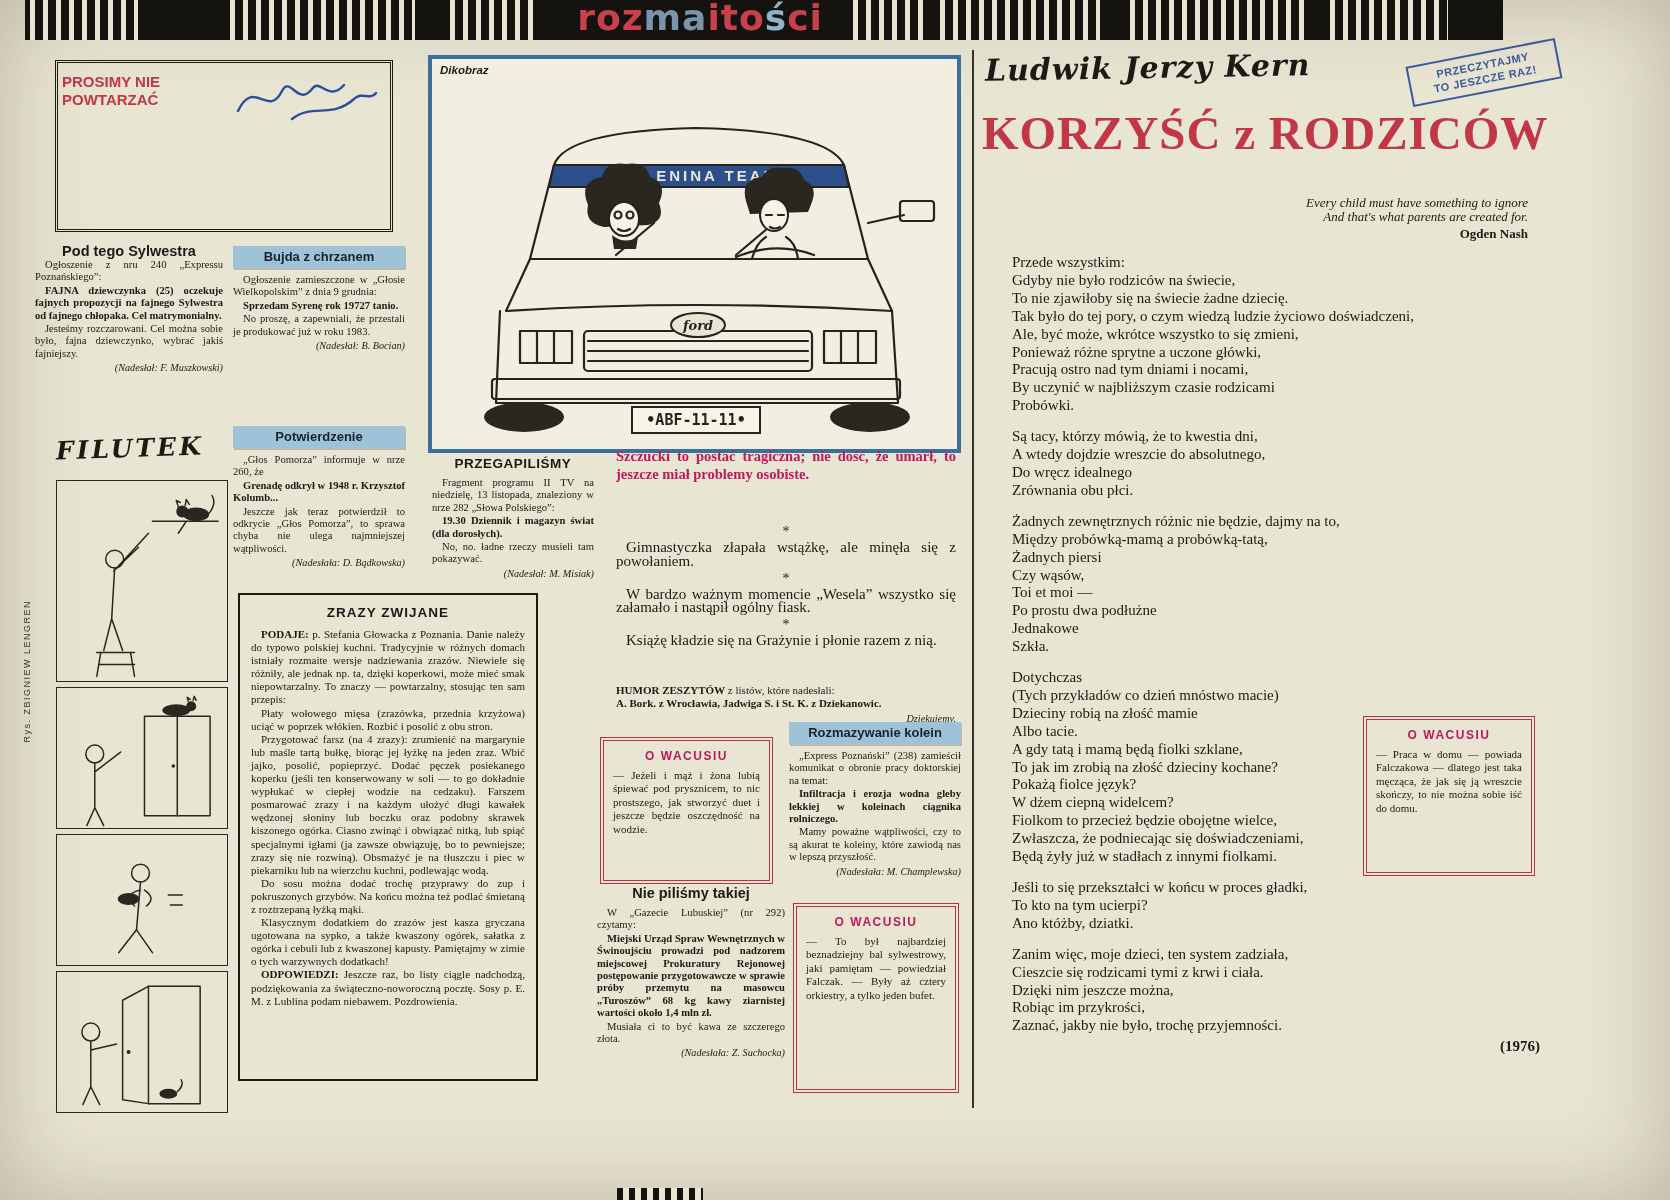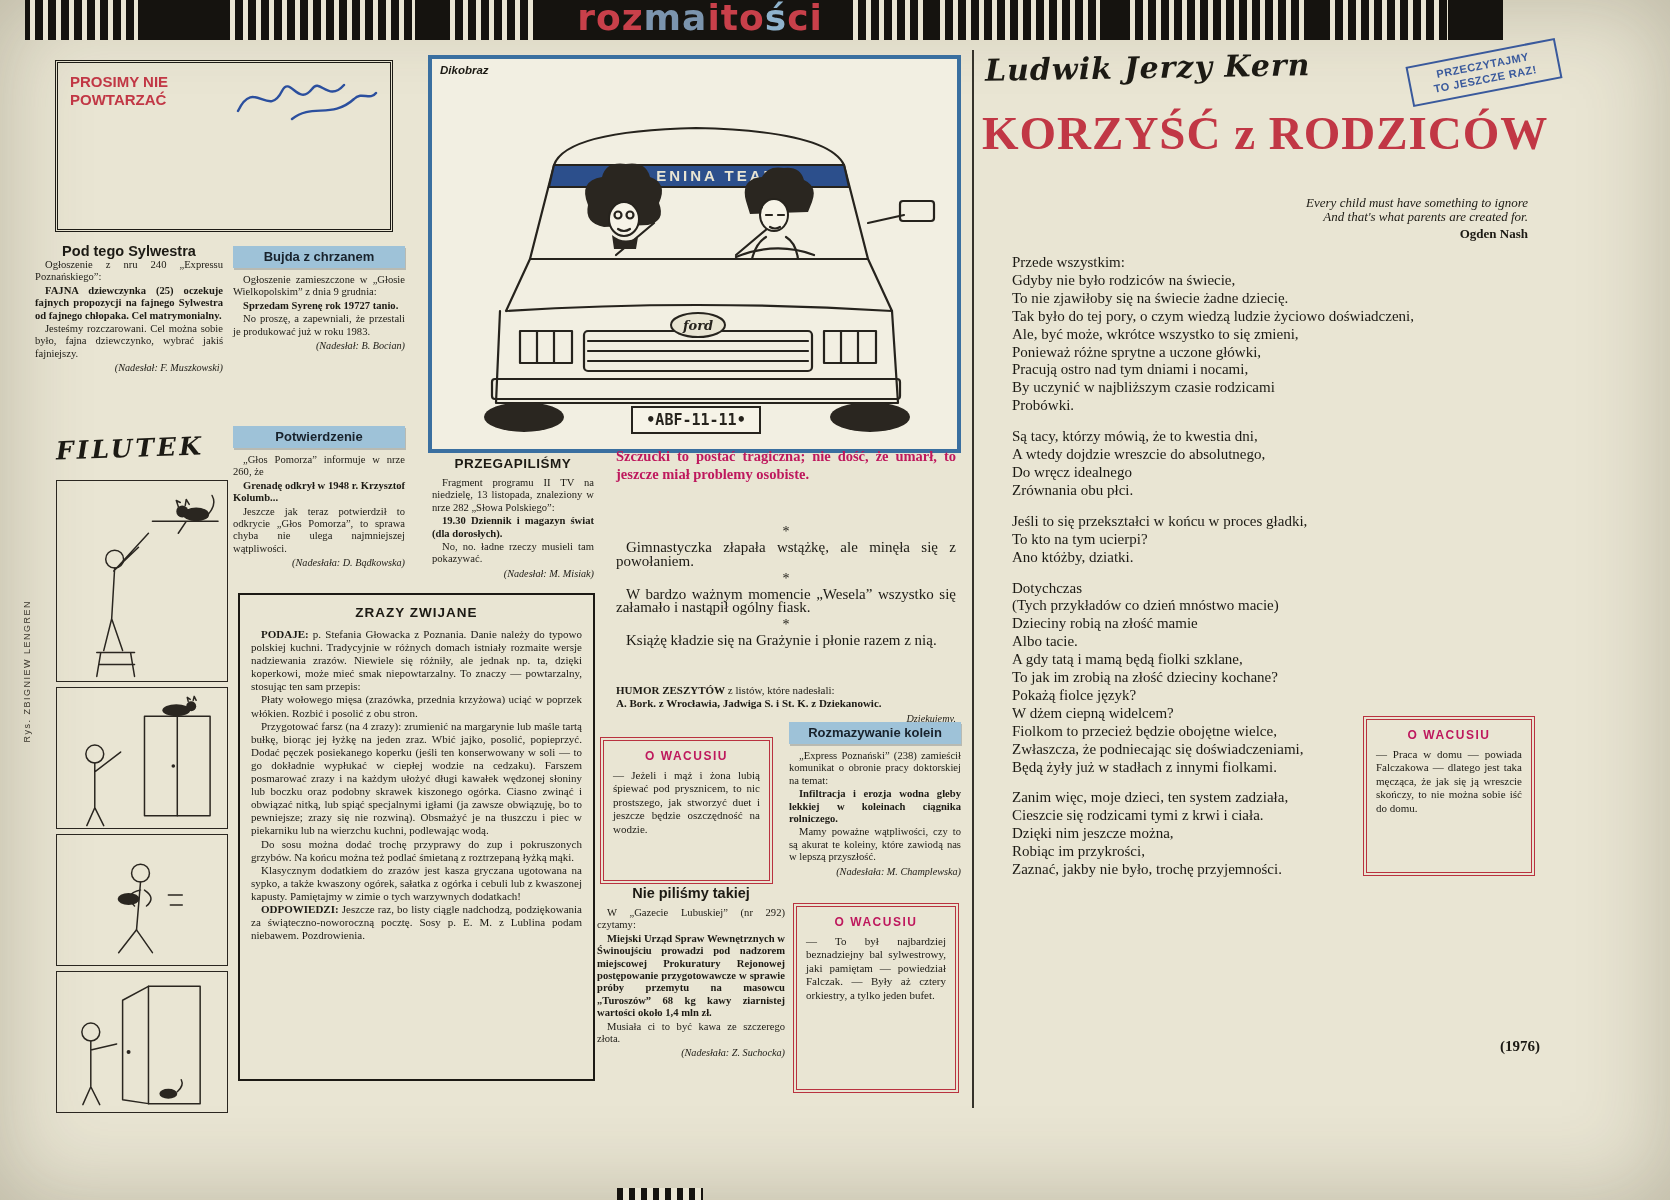--- a/index.html
+++ b/index.html
@@ -23,21 +23,21 @@
   
   .sm { font-size:10.6px; line-height:12.4px; text-align:justify; }
   .sm p { text-indent:10px; margin-bottom:1px; }
   .b { font-weight:bold; }
   .sig { font-style:italic; text-align:right; text-indent:0 !important; font-size:10.2px; margin-top:2px; }
   .colhead { font:bold 14.5px "Liberation Sans",sans-serif; text-align:center; }
   .bluehead { display:block; background:#9ec2d8; color:#18222c; font:bold 13px/16px "Liberation Sans",sans-serif;
               text-align:center; padding:3px 4px; margin-bottom:6px; box-shadow:1px 2px 0 rgba(40,60,80,.25); }
 
   
-  .prosimy { left:55px; top:60px; width:338px; height:172px; border:3px double #1c1a14; padding:10px 12px; }
+  .prosimy { left:55px; top:60px; width:338px; height:172px; border:3px double #1c1a14; padding:10px 4px; }
   .prosimy-title { font:bold 15px/18px "Liberation Sans",sans-serif; color:#c13745; white-space:pre-line; }
   .prosimy-body { font-size:15.2px; line-height:20px; margin-top:10px; text-align:justify; }
   .scribble { position:absolute; right:8px; top:8px; width:150px; height:58px; }
 
   
   .sylw { left:35px; top:243px; width:188px; }
 
   
   .filutek { left:26px; top:430px; width:202px; height:676px; }
   .filutek-title { position:absolute; left:30px; top:4px; font:bold italic 25px "DejaVu Serif",serif;
@@ -46,21 +46,21 @@
                     font:9px "Liberation Sans",sans-serif; letter-spacing:1.5px; color:#3a362c; }
   .strip { position:absolute; left:30px; top:50px; width:172px; }
   .panel { border:1.4px solid #2a2620; margin-bottom:5px; }
   .panel svg { display:block; }
   .ink { stroke:#2a2620; fill:none; stroke-width:1.5; stroke-linecap:round; stroke-linejoin:round; }
   .ink-fill { fill:#2a2620; stroke:none; }
 
   
   .bujda { left:233px; top:246px; width:172px; }
   .potw  { left:233px; top:426px; width:172px; }
-  .zrazy { left:238px; top:593px; width:357px; height:488px; border:2.5px solid #1c1a14; padding:8px 11px; overflow:hidden; }
+  .zrazy { left:238px; top:593px; width:300px; height:488px; border:2.5px solid #1c1a14; padding:8px 11px; overflow:hidden; }
   .zrazy h3 { font:bold 13.5px "Liberation Sans",sans-serif; text-align:center; letter-spacing:1px; margin:2px 0 8px; }
   .zrazy p { font-size:11px; line-height:13.1px; text-align:justify; text-indent:10px; }
 
   
   .cartoon { left:428px; top:55px; width:533px; height:398px; border:4px solid #3a6fa0; background:#f2efe2; }
   .dikobraz { position:absolute; left:8px; top:5px; font:bold italic 11.5px "Liberation Sans",sans-serif; }
   .car-svg { position:absolute; left:4px; top:14px; }
   .car { stroke:#26231d; fill:none; stroke-width:2.2; stroke-linecap:round; stroke-linejoin:round; }
 
   
@@ -328,34 +328,42 @@
 Tak było do tej pory, o czym wiedzą ludzie życiowo doświadczeni,
 Ale, być może, wkrótce wszystko to się zmieni,
 Ponieważ różne sprytne a uczone główki,
 Pracują ostro nad tym dniami i nocami,
 By uczynić w najbliższym czasie rodzicami
 Probówki.</div>
     <div class="stanza">Są tacy, którzy mówią, że to kwestia dni,
 A wtedy dojdzie wreszcie do absolutnego,
 Do wręcz idealnego
 Zrównania obu płci.</div>
-    <div class="stanza">Jeśli to się przekształci w końcu w proces gładki,
-To kto na tym ucierpi?
-Ano któżby, dziatki.</div>
+    <div class="stanza">Żadnych zewnętrznych różnic nie będzie, dajmy na to,
+Między probówką-mamą a probówką-tatą,
+Żadnych piersi
+Czy wąsów,
+Toi et moi —
+Po prostu dwa podłużne
+Jednakowe
+Szkła.</div>
     <div class="stanza">Dotychczas
 (Tych przykładów co dzień mnóstwo macie)
 Dzieciny robią na złość mamie
 Albo tacie.
 A gdy tatą i mamą będą fiolki szklane,
 To jak im zrobią na złość dzieciny kochane?
 Pokażą fiolce język?
 W dżem ciepną widelcem?
 Fiolkom to przecież będzie obojętne wielce,
 Zwłaszcza, że podniecając się doświadczeniami,
 Będą żyły już w stadłach z innymi fiolkami.</div>
+    <div class="stanza">Jeśli to się przekształci w końcu w proces gładki,
+To kto na tym ucierpi?
+Ano któżby, dziatki.</div>
     <div class="stanza">Zanim więc, moje dzieci, ten system zadziała,
 Cieszcie się rodzicami tymi z krwi i ciała.
 Dzięki nim jeszcze można,
 Robiąc im przykrości,
 Zaznać, jakby nie było, trochę przyjemności.</div>
   </div>
 
   <div class="abs redframe w3">
     <h4>O WACUSIU</h4>
     <p>— Praca w domu — powiada Falczakowa — dlatego jest taka męcząca, że jak się ją wreszcie skończy, to nie można sobie iść do domu.</p>

